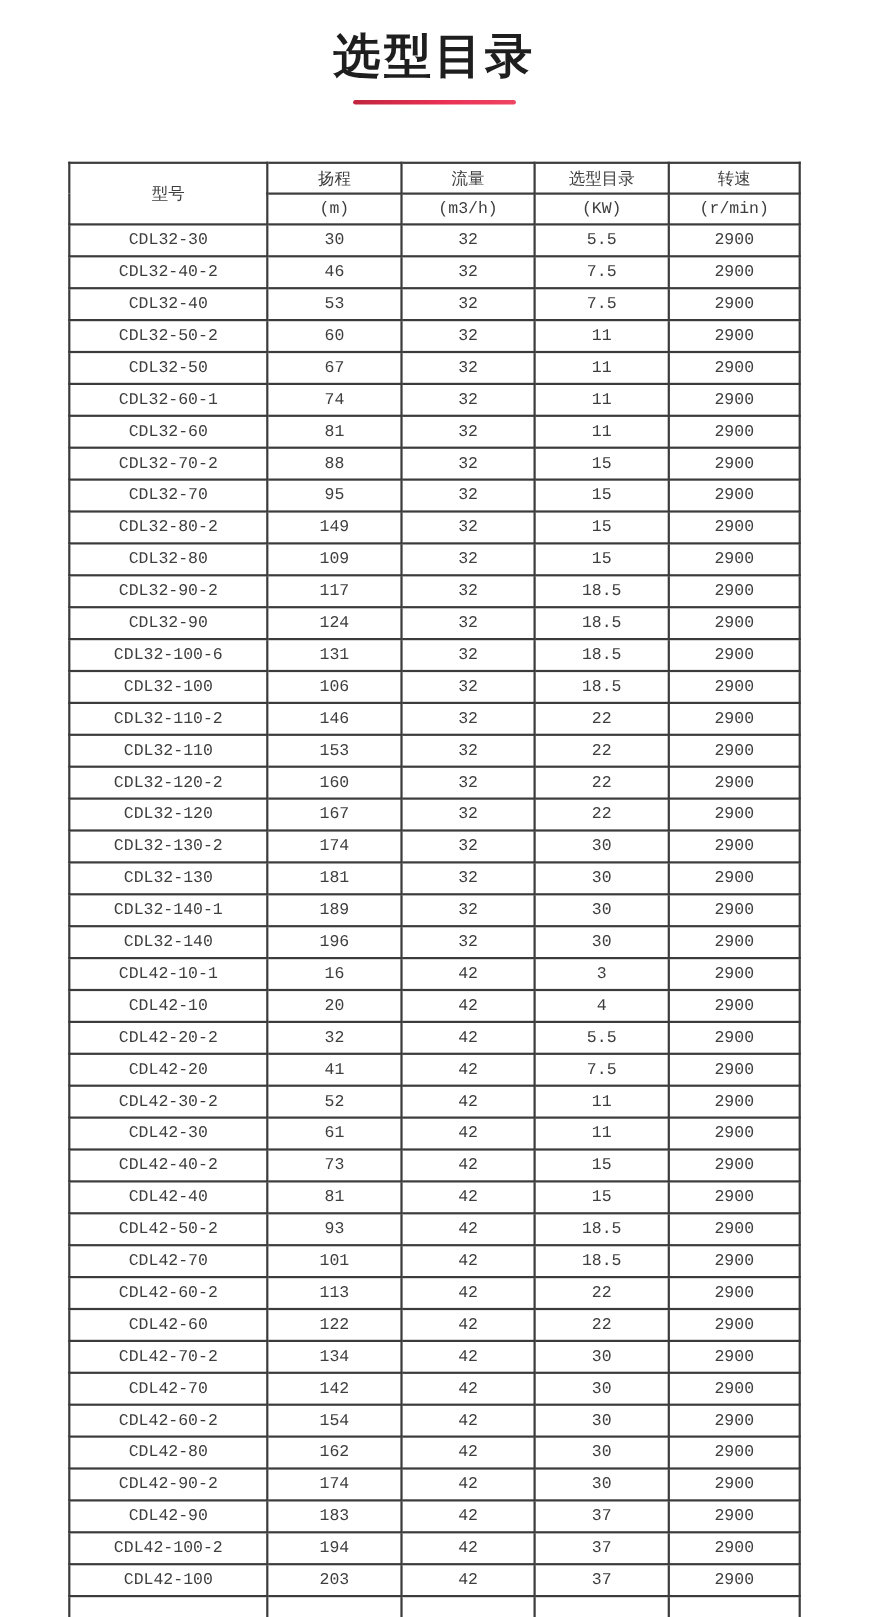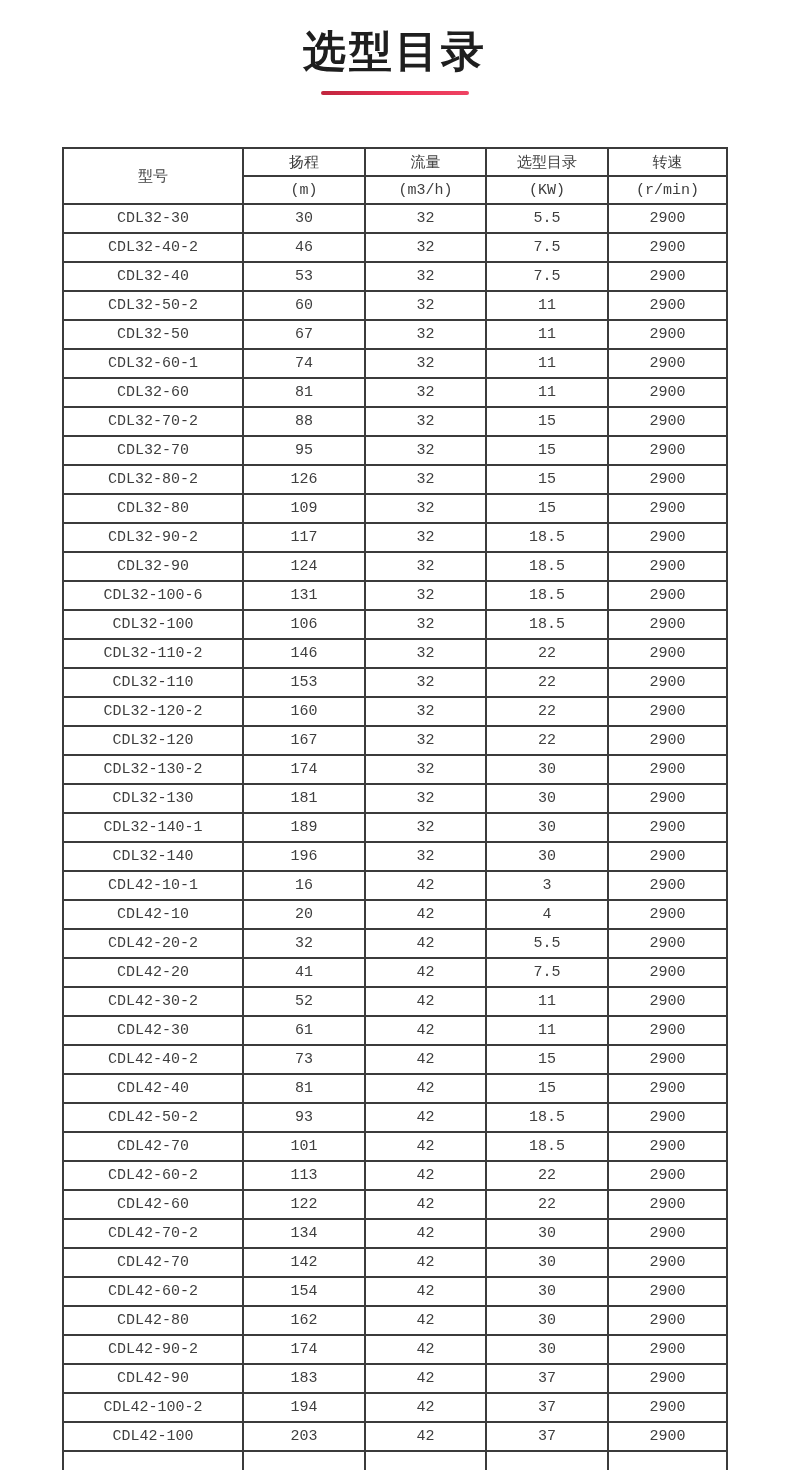--- a/index.html
+++ b/index.html
@@ -151,21 +151,21 @@
         </tr>
         <tr>
           <td>CDL32-70</td>
           <td>95</td>
           <td>32</td>
           <td>15</td>
           <td>2900</td>
         </tr>
         <tr>
           <td>CDL32-80-2</td>
-          <td>126</td>
+          <td>149</td>
           <td>32</td>
           <td>15</td>
           <td>2900</td>
         </tr>
         <tr>
           <td>CDL32-80</td>
           <td>109</td>
           <td>32</td>
           <td>15</td>
           <td>2900</td>

